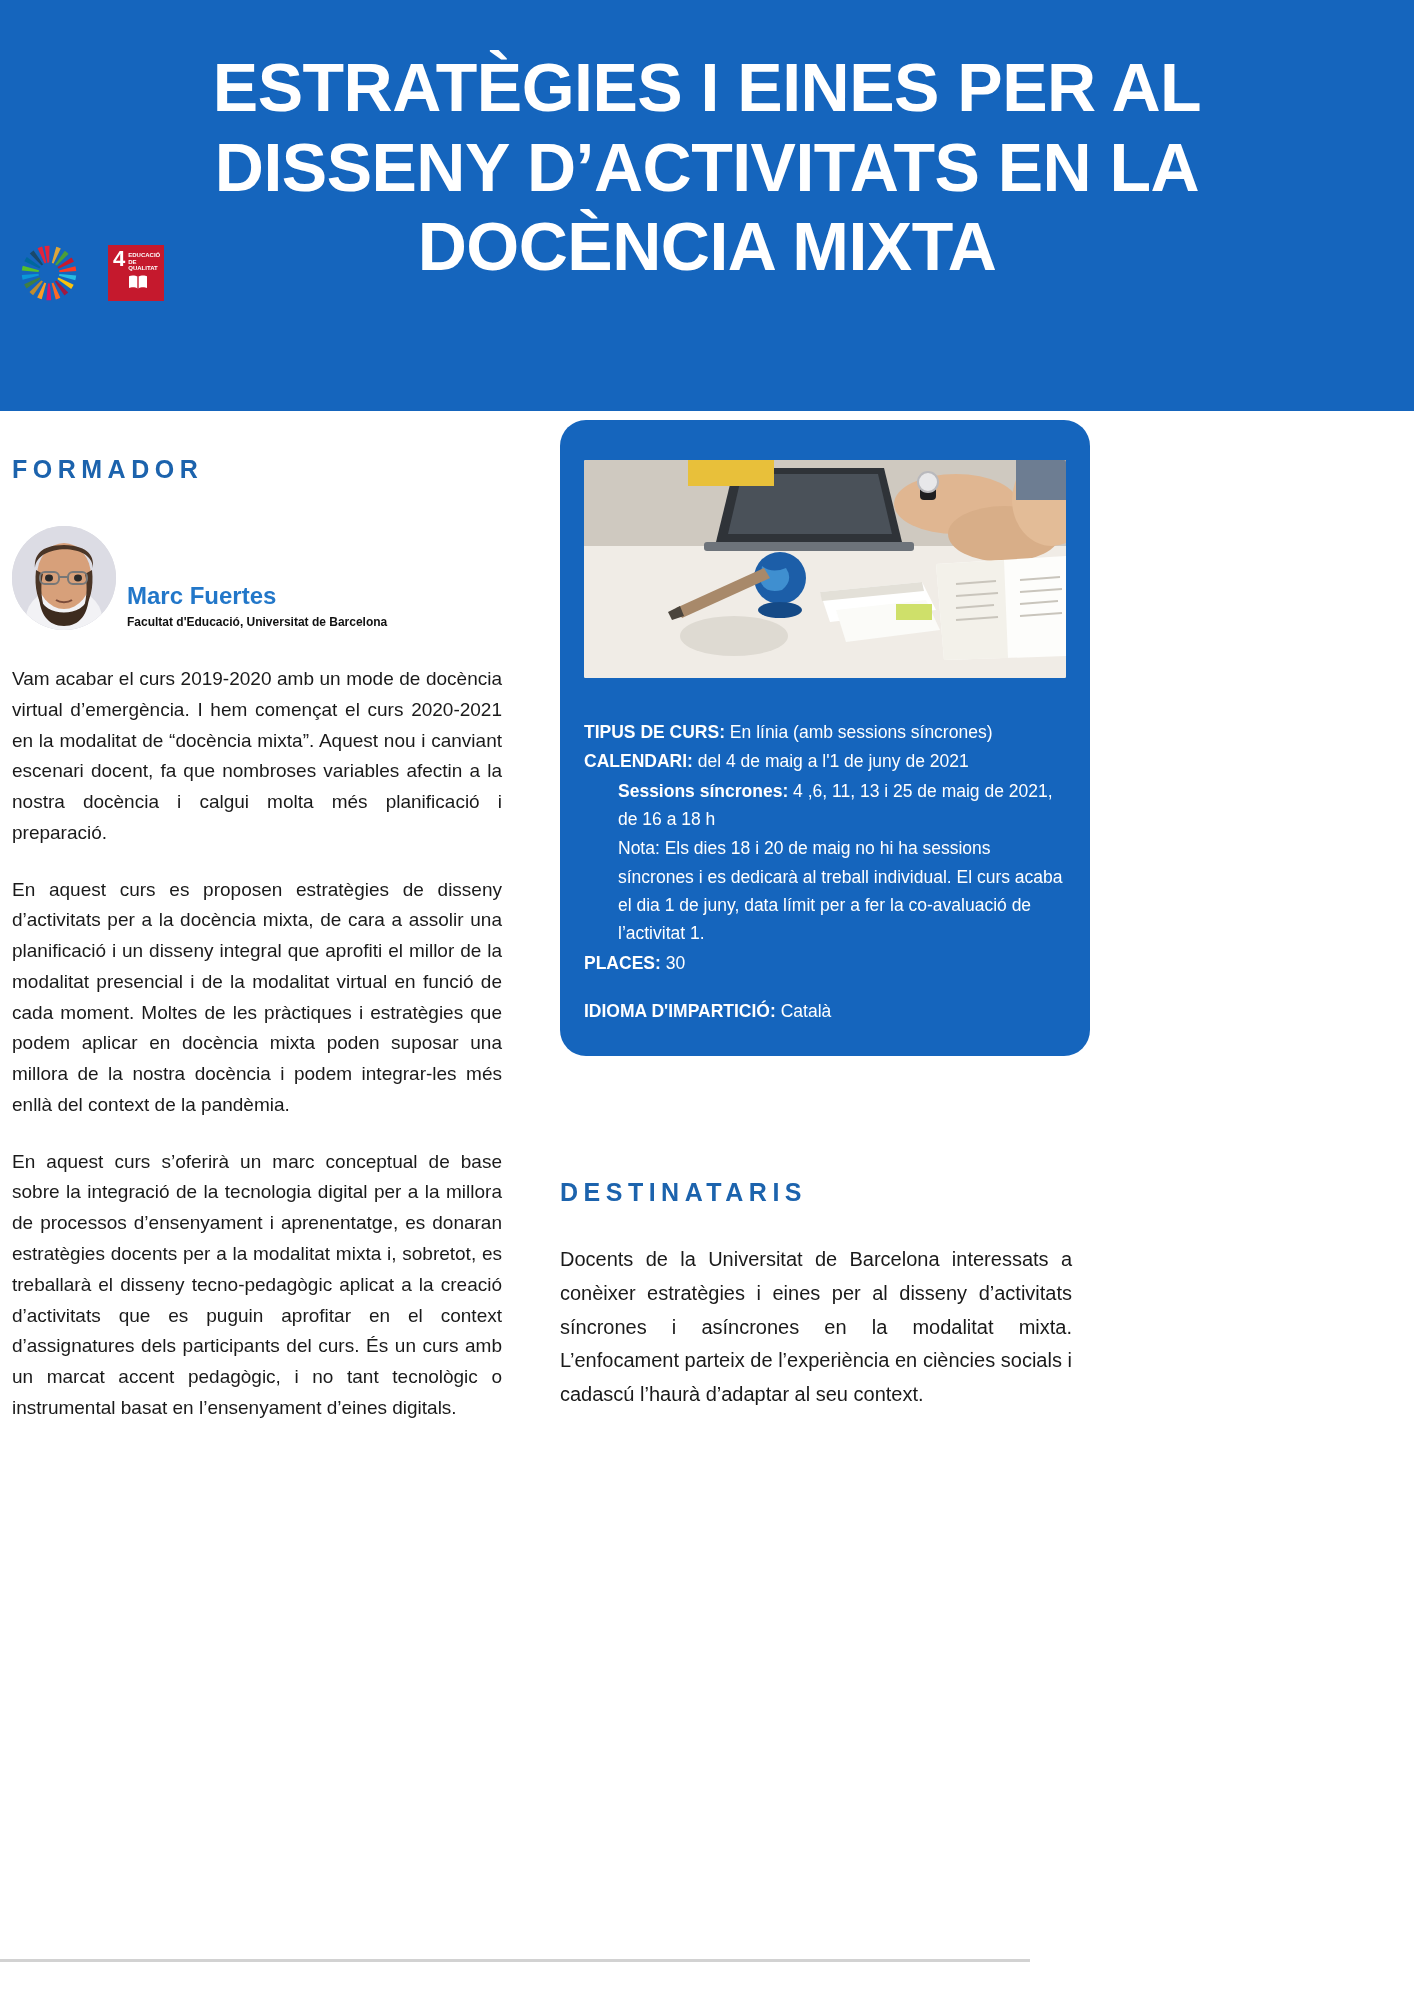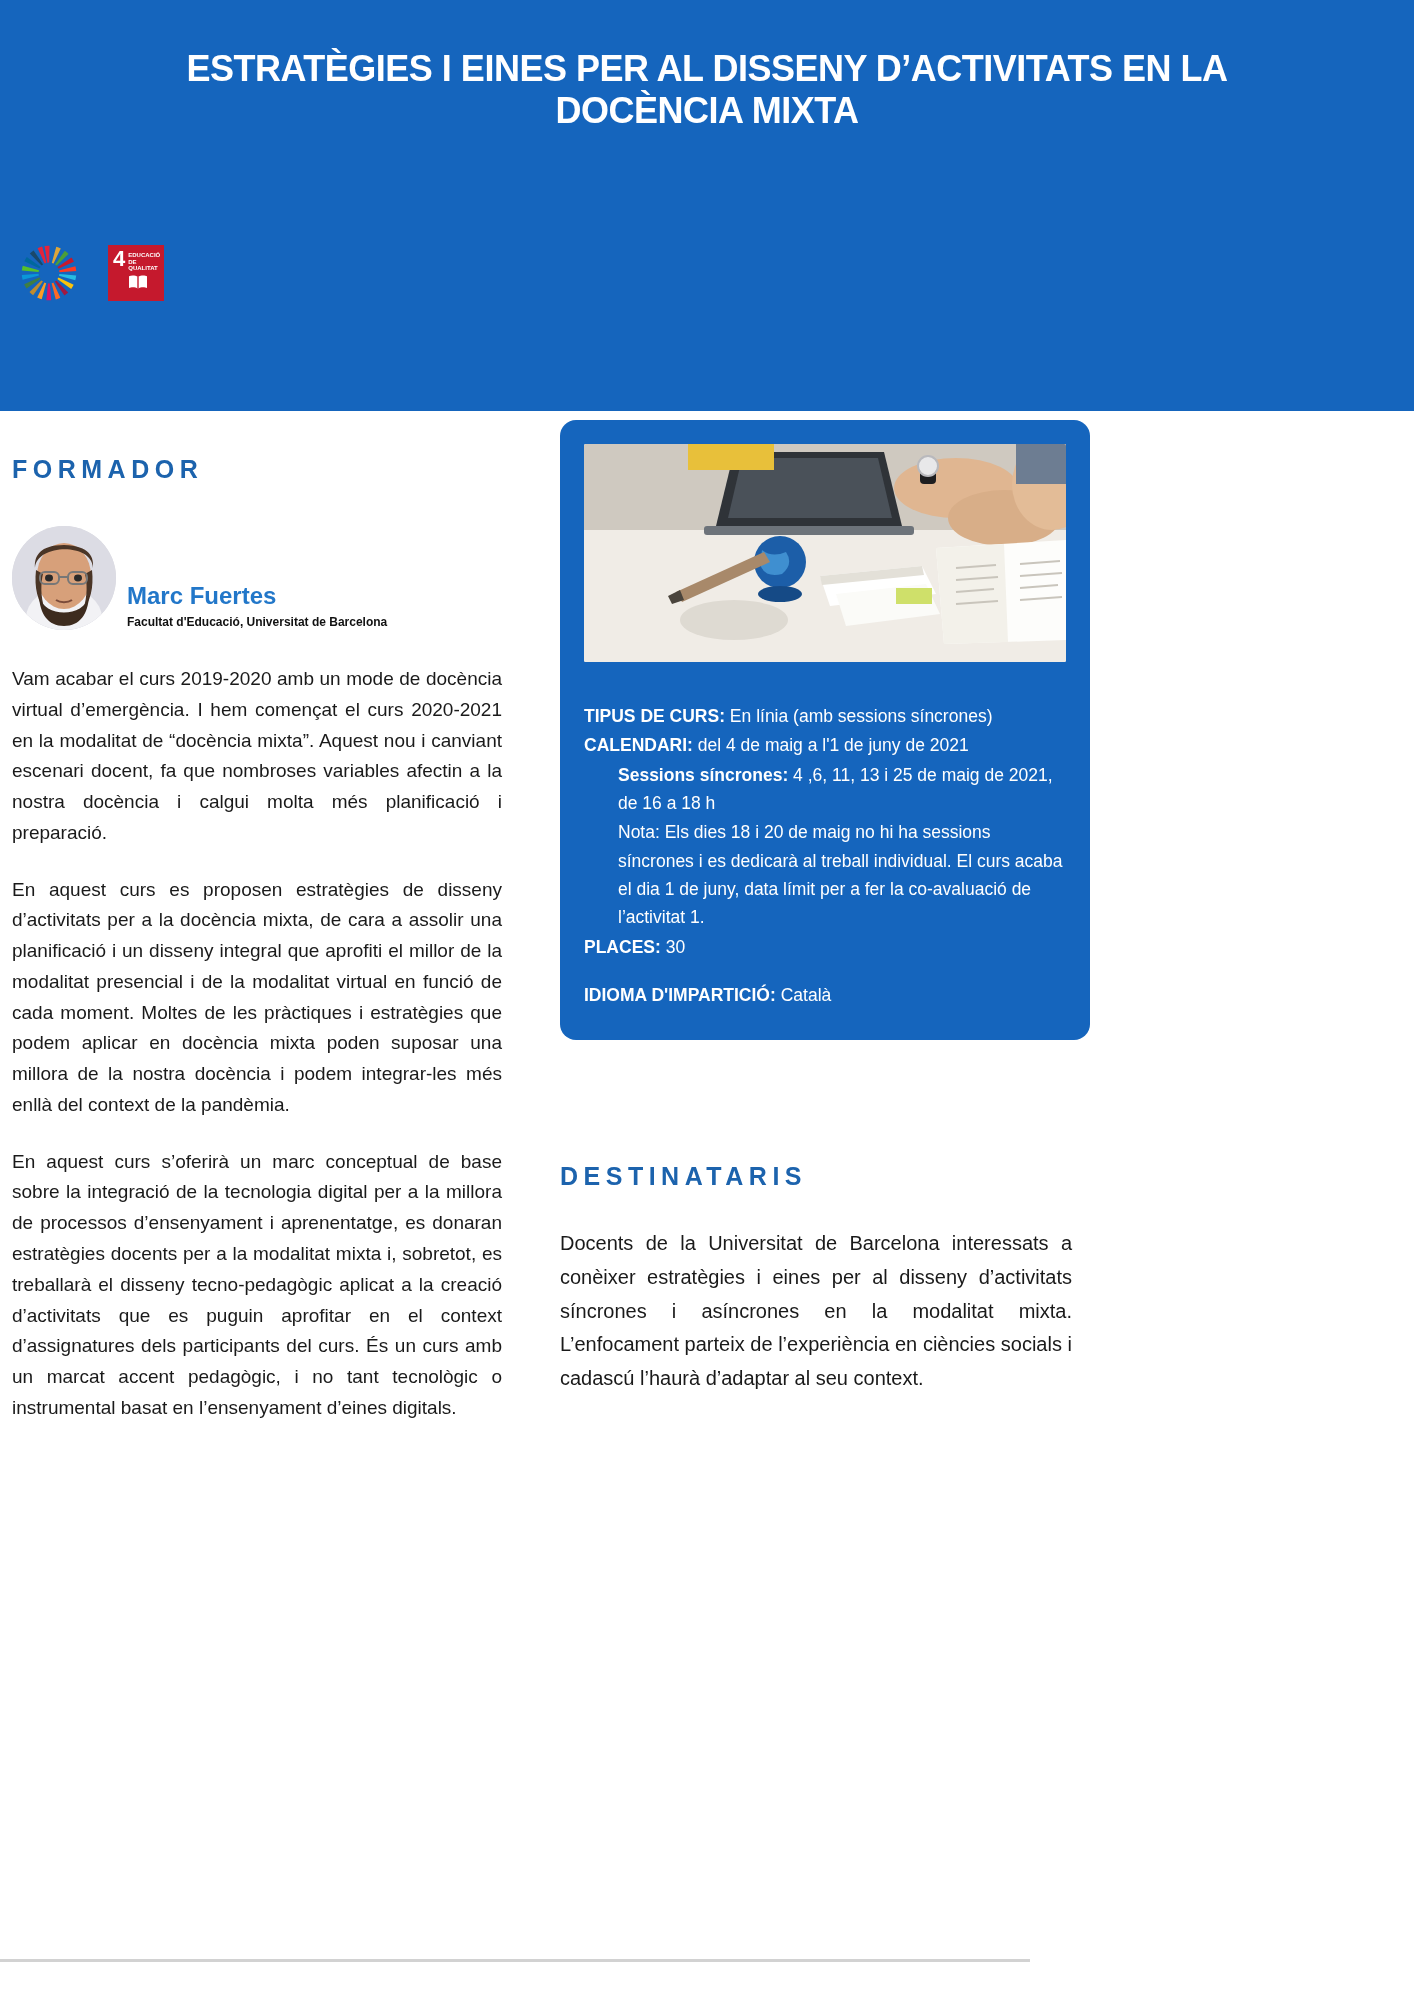--- a/index.html
+++ b/index.html
@@ -26,21 +26,21 @@
     background: #1565bd;
   }
   .header-title {
     position: absolute;
     left: 0; top: 48px;
     width: 1414px;
     text-align: center;
     color: #ffffff;
     font-family: "Liberation Sans", sans-serif;
     font-weight: bold;
-    font-size: 36px;
+    font-size: 68px;
     line-height: 1.17;
     letter-spacing: -0.5px;
     padding: 0 120px;
   }
   .logos {
     position: absolute;
     left: 18px;
     top: 242px;
     display: flex;
     align-items: center;
@@ -141,22 +141,22 @@
     font-family: "Liberation Sans", sans-serif;
   }
   .body-text p { margin-top: 26px; }
   .body-text p:first-child { margin-top: 34px; }
 
   
   .info-card {
     position: relative;
     width: 530px;
     background: #1565bd;
-    border-radius: 16px;
-    padding: 24px 24px 30px 24px;
+    border-radius: 26px;
+    padding: 40px 24px 30px 24px;
   }
   .photo {
     width: 482px;
     height: 218px;
     border-radius: 2px;
     overflow: hidden;
     position: relative;
     background: #e9e4db;
   }
   .photo svg { display:block; }

